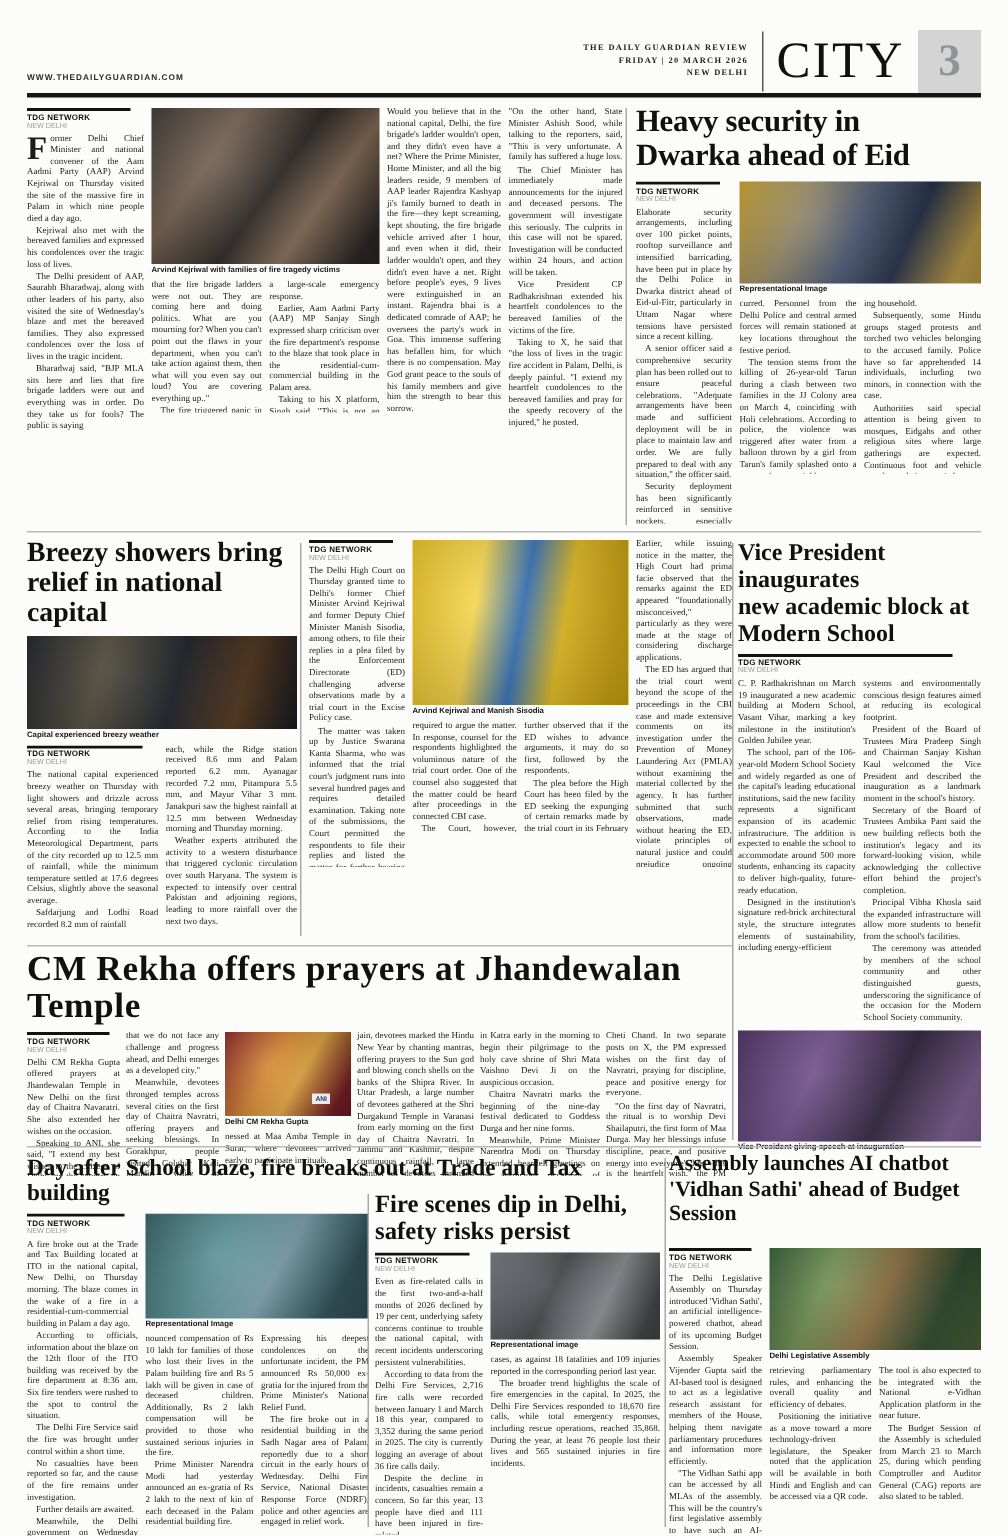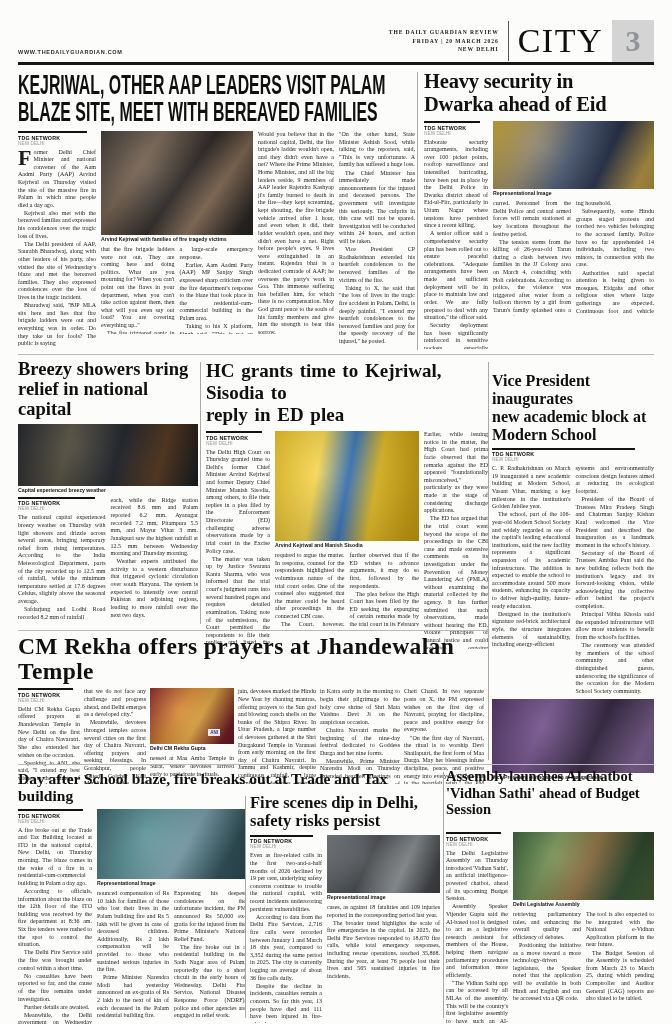--- a/index.html
+++ b/index.html
@@ -74,21 +74,21 @@
   .hl-breezy{font-size:18.5px;line-height:1.08;margin-bottom:4px;}
   #a-breezy .cols{height:128px;overflow:hidden;margin-top:1px;}
   #a-breezy .col{flex:1;}
 
   #a-hc{left:206px;top:360px;width:282px;}
   .hl-hc{font-size:19px;line-height:1.16;margin-bottom:5px;word-spacing:2px;}
   #a-hc .c1,#a-hc .c4{width:64px;flex:none;height:218px;overflow:hidden;}
   #a-hc .pw{width:144px;flex:none;}
   #a-hc .pw .subcols{height:74px;}
 
-  #a-vp{left:492px;top:372px;width:162px;}
+  #a-vp{left:492px;top:360px;width:162px;}
   .hl-vp{font-size:16px;line-height:1.12;margin-bottom:4px;}
   #a-vp .cols{height:230px;overflow:hidden;margin-top:2px;}
   #a-vp .col{flex:1;}
   #a-vp .photo{margin-top:4px;}
 
   #a-cm{left:18px;top:634px;width:470px;}
   .hl-cm{font-size:23.5px;line-height:1.05;margin-bottom:5px;letter-spacing:.4px;}
   #a-cm .cols{height:96px;overflow:hidden;gap:4px;}
   #a-cm .c1,#a-cm .c2{width:62px;flex:none;}
   #a-cm .pw{width:84px;flex:none;}
@@ -129,22 +129,20 @@
         <div>NEW DELHI</div>
       </div>
       <div class="m-div"></div>
       <div class="m-section">CITY</div>
       <div class="m-page">3</div>
     </div>
     <div class="header-rule"></div>
   </header>
 
   <section class="article" id="a-main">
-    <h1 class="hl hl-main"><span class="condensed">KEJRIWAL, OTHER AAP LEADERS VISIT PALAM
-BLAZE SITE, MEET WITH BEREAVED FAMILIES</span></h1>
     <div class="cols">
       <div class="col c1">
         <div class="byline">
           <div class="bar"></div>
           <span class="agency">TDG NETWORK</span>
           <span class="loc">NEW DELHI</span>
         </div>
         <div class="dropcap">
             <p>Former Delhi Chief Minister and national convener of the Aam Aadmi Party (AAP) Arvind Kejriwal on Thursday visited the site of the massive fire in Palam in which nine people died a day ago.</p>
             <p>Kejriwal also met with the bereaved families and expressed his condolences over the tragic loss of lives.</p>
@@ -231,22 +229,20 @@
           </div>
       </div>
       <div class="col">
           <p>each, while the Ridge station received 8.6 mm and Palam reported 6.2 mm. Ayanagar recorded 7.2 mm, Pitampura 5.5 mm, and Mayur Vihar 3 mm. Janakpuri saw the highest rainfall at 12.5 mm between Wednesday morning and Thursday morning.</p>
           <p>Weather experts attributed the activity to a western disturbance that triggered cyclonic circulation over south Haryana. The system is expected to intensify over central Pakistan and adjoining regions, leading to more rainfall over the next two days.</p>
         </div>
     </div>
   </section>
 
   <section class="article" id="a-hc">
-    <h2 class="hl hl-hc">HC grants time to Kejriwal, Sisodia to
-reply in ED plea</h2>
     <div class="cols">
       <div class="col c1">
         <div class="byline">
           <div class="bar"></div>
           <span class="agency">TDG NETWORK</span>
           <span class="loc">NEW DELHI</span>
         </div>
         <div>
             <p>The Delhi High Court on Thursday granted time to Delhi's former Chief Minister Arvind Kejriwal and former Deputy Chief Minister Manish Sisodia, among others, to file their replies in a plea filed by the Enforcement Directorate (ED) challenging adverse observations made by a trial court in the Excise Policy case.</p>
             <p>The matter was taken up by Justice Swarana Kanta Sharma, who was informed that the trial court's judgment runs into several hundred pages and requires detailed examination. Taking note of the submissions, the Court permitted the respondents to file their replies and listed the matter for further hearing on April 2.</p>

